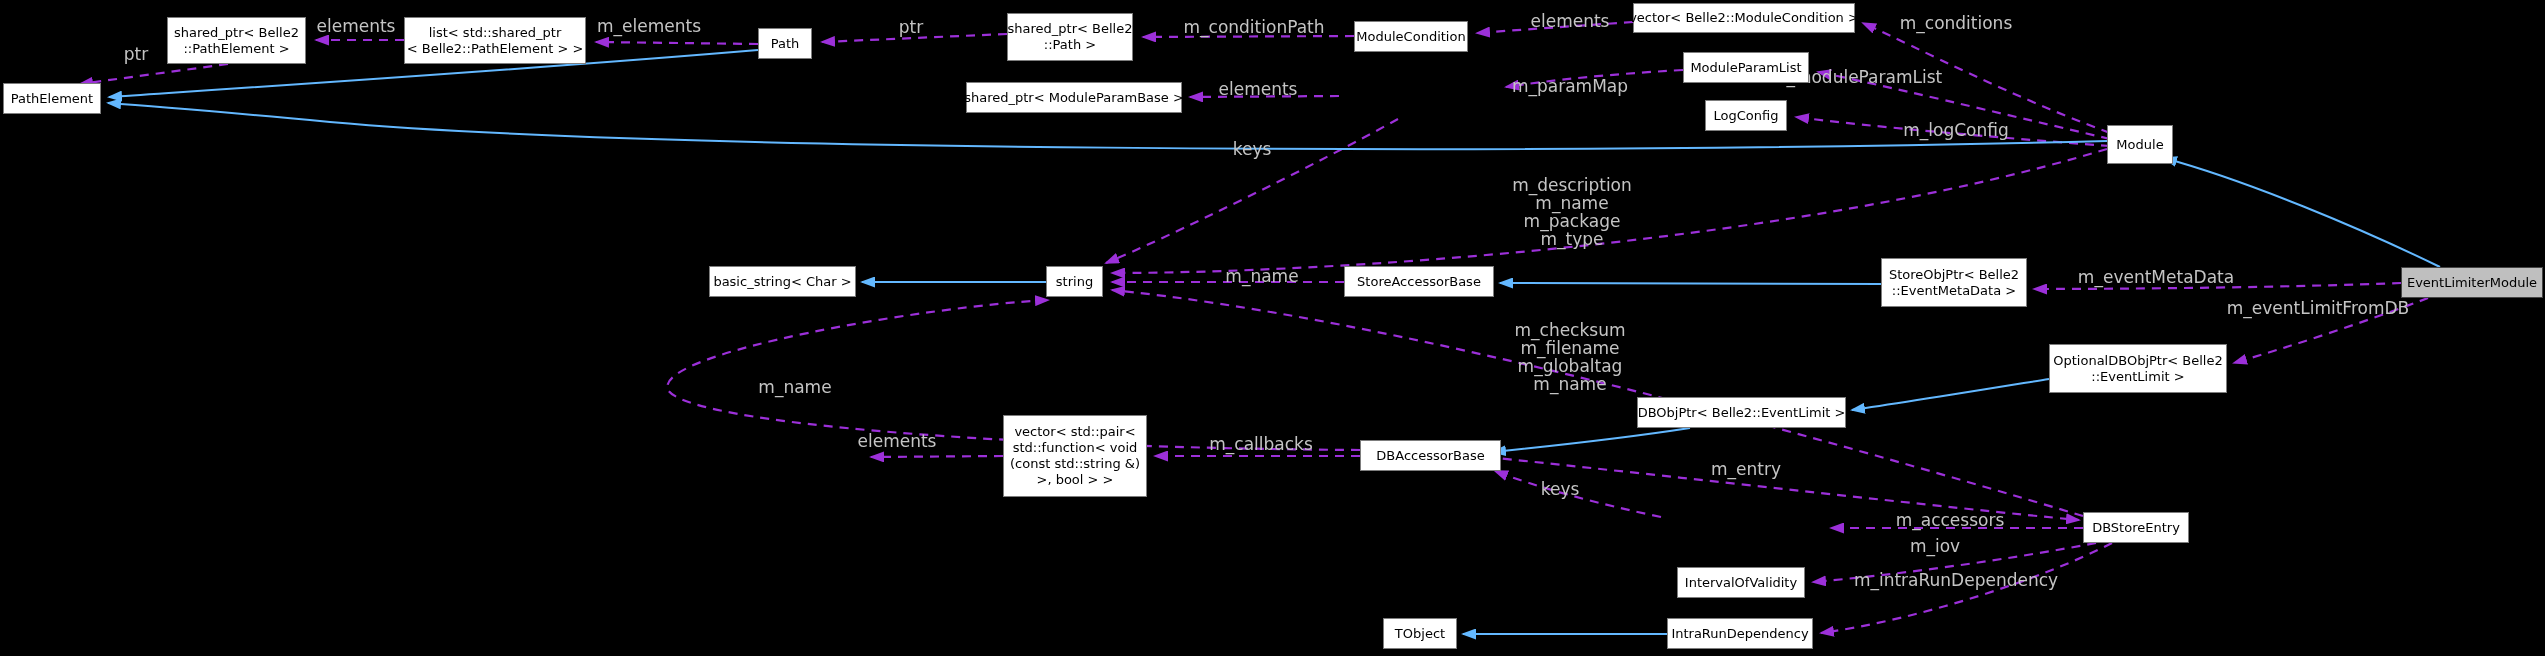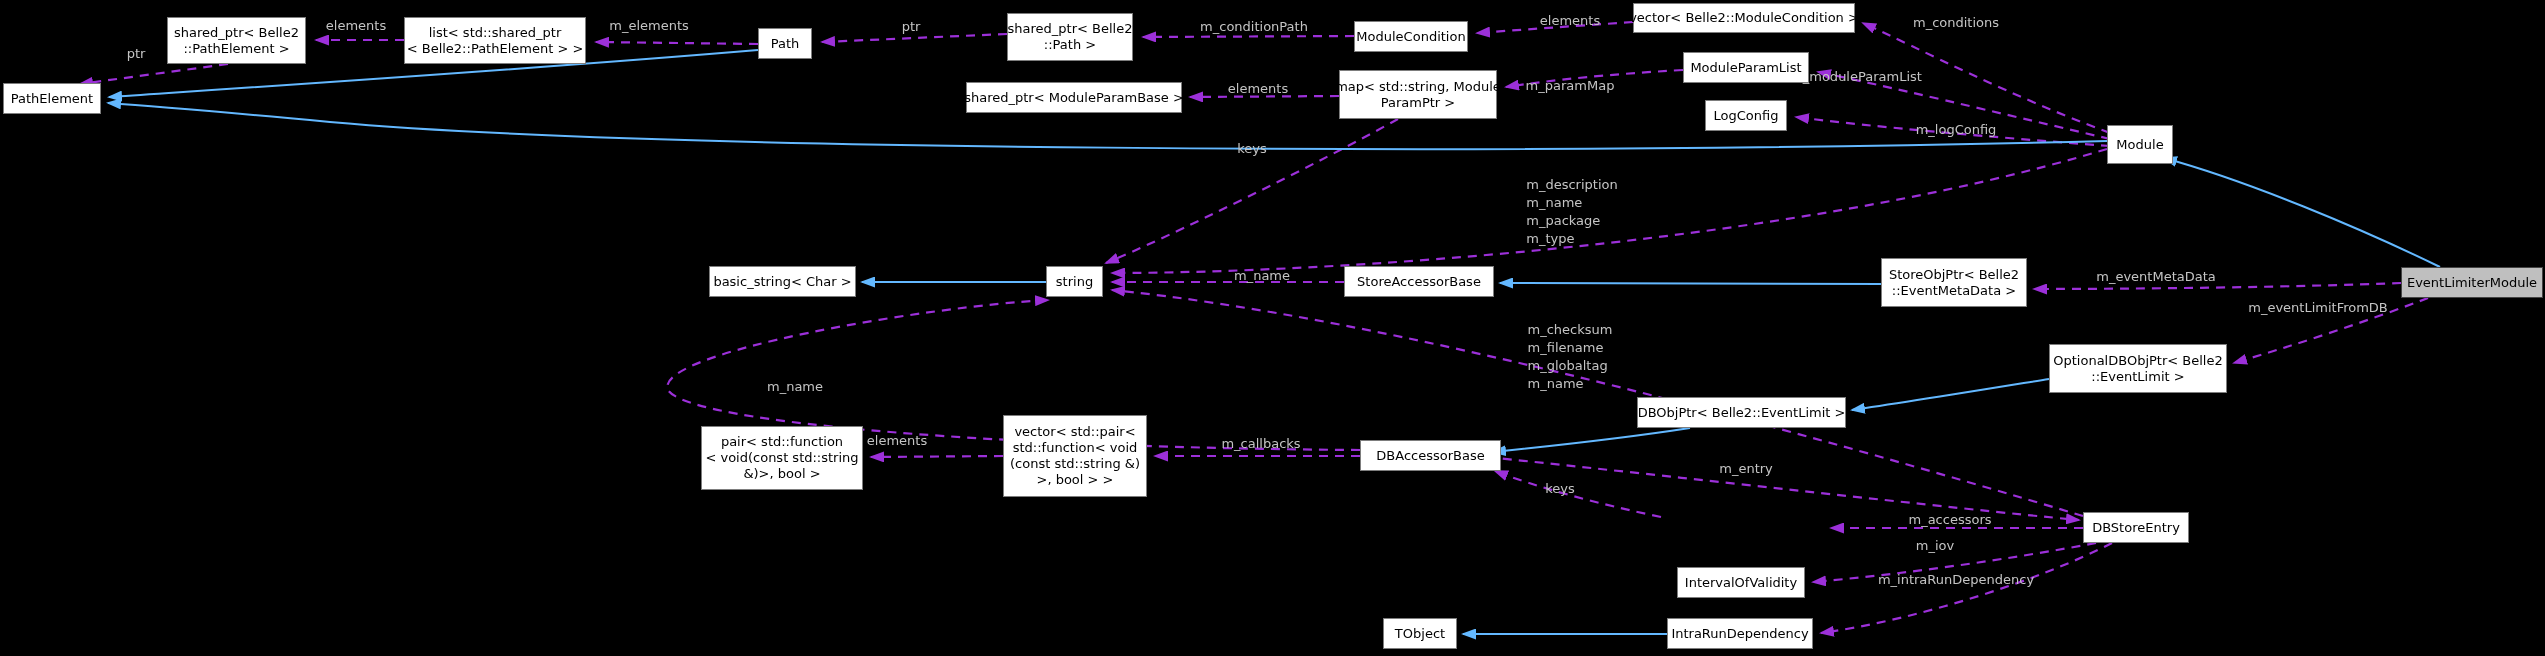--- a/index.html
+++ b/index.html
@@ -13,22 +13,22 @@
   #stage{position:absolute;left:0;top:0;width:2545px;height:656px}
   svg.edges{position:absolute;left:0;top:0}
   path.u{fill:none;stroke:var(--usage-edge);stroke-width:2.2;stroke-dasharray:9 7}
   path.i{fill:none;stroke:var(--inherit-edge);stroke-width:2}
   .mk-u{fill:var(--usage-edge)} .mk-i{fill:var(--inherit-edge)}
   .node{position:absolute;background:var(--node-fill);border:1.5px solid var(--node-border);
         color:var(--node-text);font-size:13px;line-height:16px;display:flex;flex-direction:column;
         justify-content:center;align-items:center;text-align:center;padding:1px 4px;cursor:pointer;
         white-space:nowrap;}
   .node.selected{background:var(--selected-fill);border-color:var(--selected-border)}
-  .elabel{position:absolute;transform:translate(-50%,-50%);color:var(--edge-label);font-size:13px;
-          line-height:18px;white-space:pre-line;pointer-events:none}
+  .elabel{position:absolute;transform:translate(-50%,-50%);color:var(--edge-label);font-size:17px;
+          line-height:18px;white-space:pre-line;text-align:center;pointer-events:none}
 </style>
 </head>
 <body>
 
 <div id="stage">
 
   <svg class="edges" width="2545" height="656" viewBox="0 0 2545 656">
     <defs>
       <marker id="au" markerUnits="userSpaceOnUse" markerWidth="15" markerHeight="11" refX="13" refY="5.5" orient="auto">
         <path class="mk-u" d="M0,0 L15,5.5 L0,11 Z"></path>
@@ -123,24 +123,20 @@
   </div>
   <div class="node" style="left:1354px;top:21px;width:114px;height:31px">
     <span>ModuleCondition</span>
   </div>
   <div class="node" style="left:1633px;top:3px;width:222px;height:30px">
     <span>vector&lt; Belle2::ModuleCondition &gt;</span>
   </div>
   <div class="node" style="left:1683px;top:52px;width:126px;height:31px">
     <span>ModuleParamList</span>
   </div>
-  <div class="node" style="left:1339px;top:70px;width:158px;height:49px">
-    <span>map&lt; std::string, Module</span>
-    <span>ParamPtr &gt;</span>
-  </div>
   <div class="node" style="left:1705px;top:100px;width:82px;height:31px">
     <span>LogConfig</span>
   </div>
   <div class="node" style="left:966px;top:82px;width:216px;height:31px">
     <span>shared_ptr&lt; ModuleParamBase &gt;</span>
   </div>
   <div class="node" style="left:3px;top:83px;width:98px;height:31px">
     <span>PathElement</span>
   </div>
   <div class="node" style="left:2107px;top:125px;width:66px;height:39px">
@@ -171,25 +167,20 @@
   </div>
   <div class="node" style="left:1360px;top:440px;width:141px;height:31px">
     <span>DBAccessorBase</span>
   </div>
   <div class="node" style="left:1003px;top:415px;width:144px;height:82px">
     <span>vector&lt; std::pair&lt;</span>
     <span>std::function&lt; void</span>
     <span>(const std::string &amp;)</span>
     <span>&gt;, bool &gt; &gt;</span>
   </div>
-  <div class="node" style="left:701px;top:426px;width:162px;height:64px">
-    <span>pair&lt; std::function</span>
-    <span>&lt; void(const std::string</span>
-    <span>&amp;)&gt;, bool &gt;</span>
-  </div>
   <div class="node" style="left:2083px;top:512px;width:106px;height:31px">
     <span>DBStoreEntry</span>
   </div>
   <div class="node" style="left:1677px;top:567px;width:128px;height:31px">
     <span>IntervalOfValidity</span>
   </div>
   <div class="node" style="left:1383px;top:618px;width:74px;height:31px">
     <span>TObject</span>
   </div>
   <div class="node" style="left:1667px;top:618px;width:146px;height:31px">

